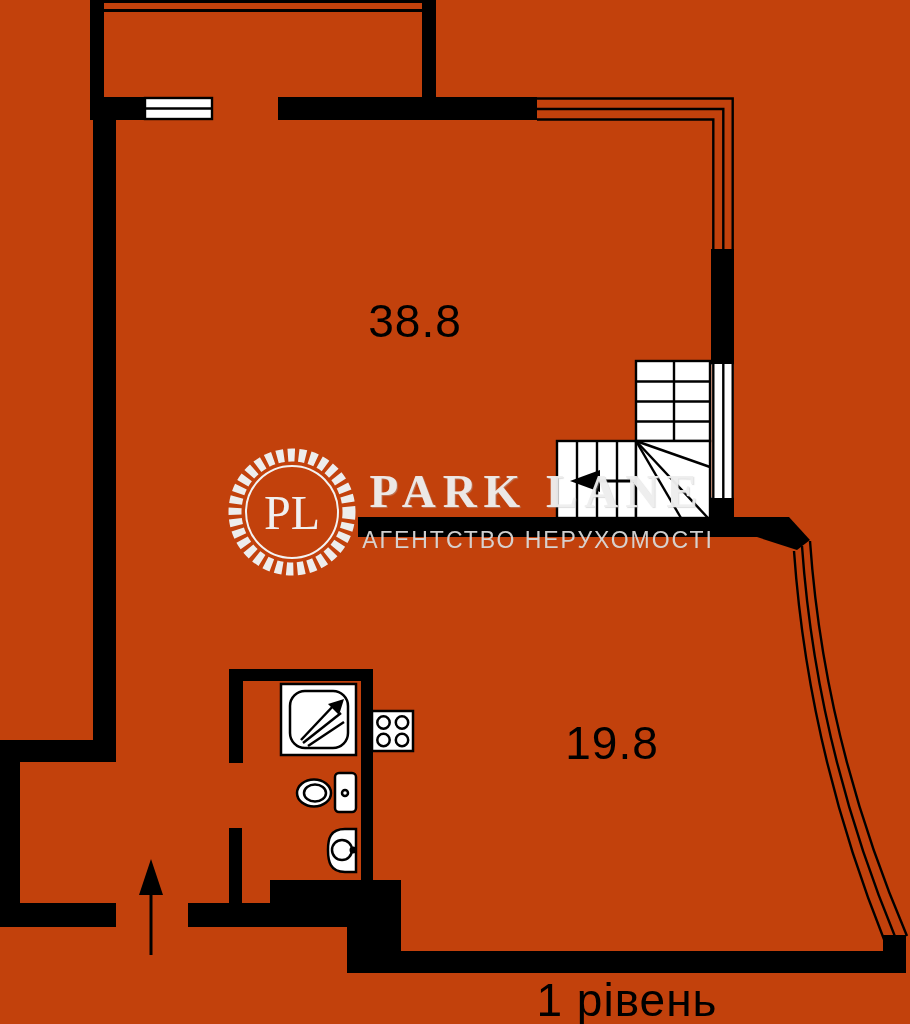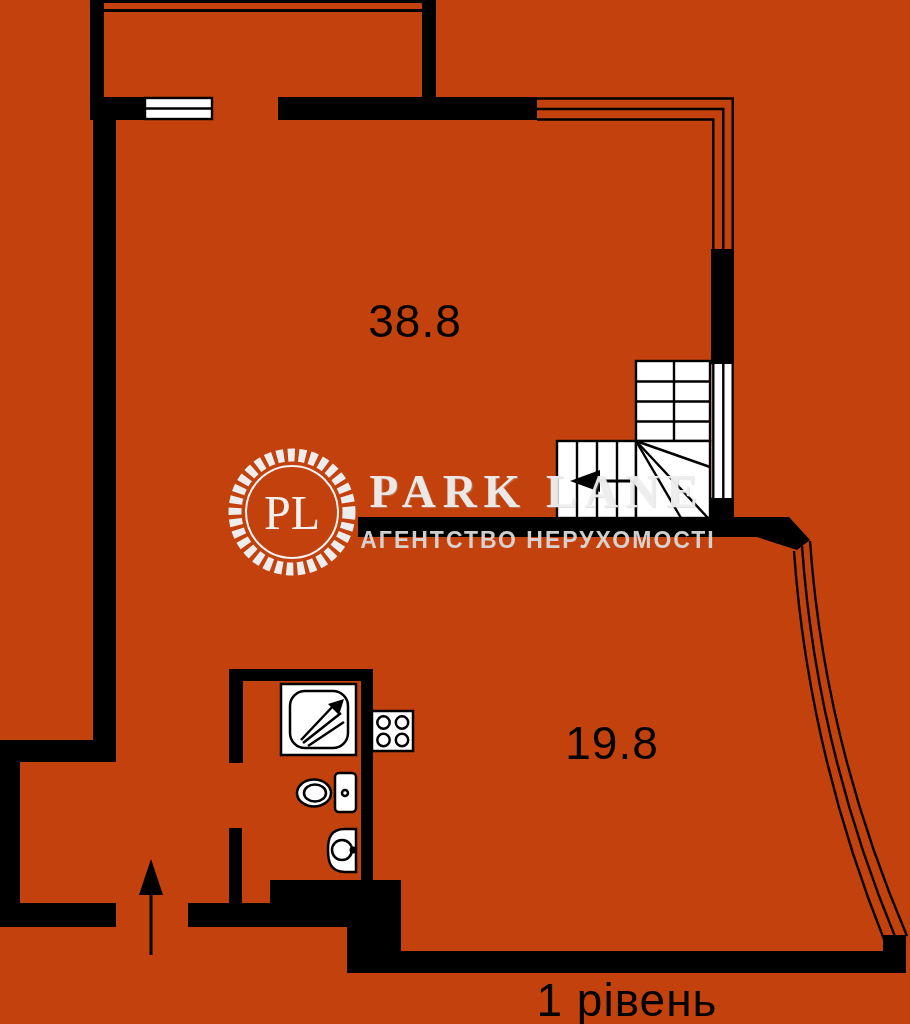--- a/index.html
+++ b/index.html
@@ -19,21 +19,21 @@
   #watermark{position:absolute;left:7px;top:0;z-index:5;pointer-events:none;width:822px;height:1024px;}
   #wreath{position:absolute;left:213px;top:440px;}
   #brand{
     position:absolute;left:350px;top:464px;width:360px;text-align:center;
     font-family:"Liberation Serif",serif;font-size:47px;font-weight:bold;
     letter-spacing:7px;color:rgba(238,238,238,0.95);
     text-shadow:1px 1px 1px rgba(185,185,185,0.45);white-space:nowrap;
   }
   #tagline{
     position:absolute;left:350px;top:527px;width:362px;text-align:center;
-    font-size:23px;font-weight:bold;letter-spacing:2px;
+    font-size:23px;font-weight:normal;letter-spacing:2px;
     color:rgba(217,217,217,0.95);white-space:nowrap;
   }
 </style>
 </head>
 <body>
 
 <div id="stage">
 
   <svg id="plan-svg" width="910" height="1024" viewBox="0 0 910 1024">
 

